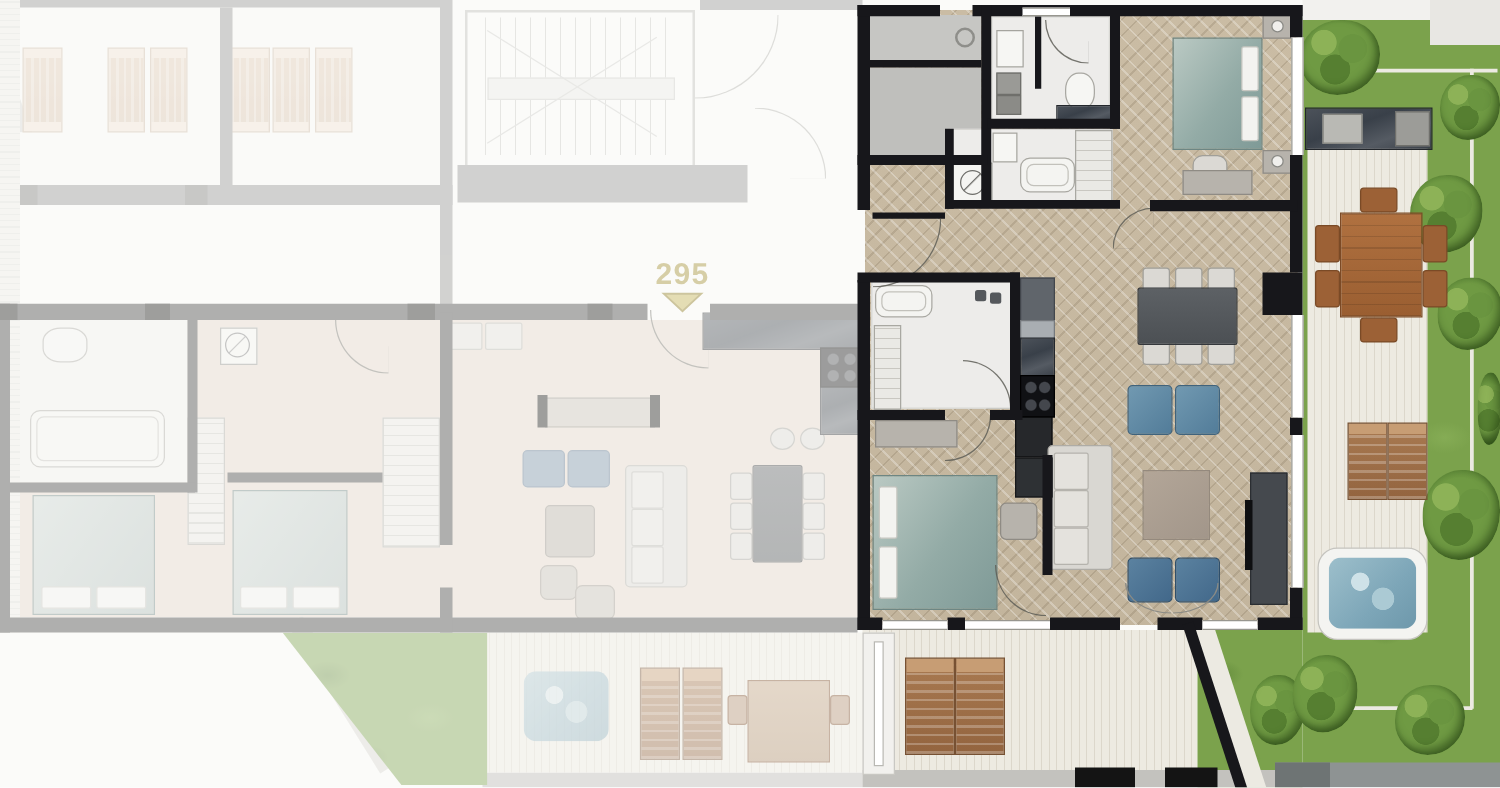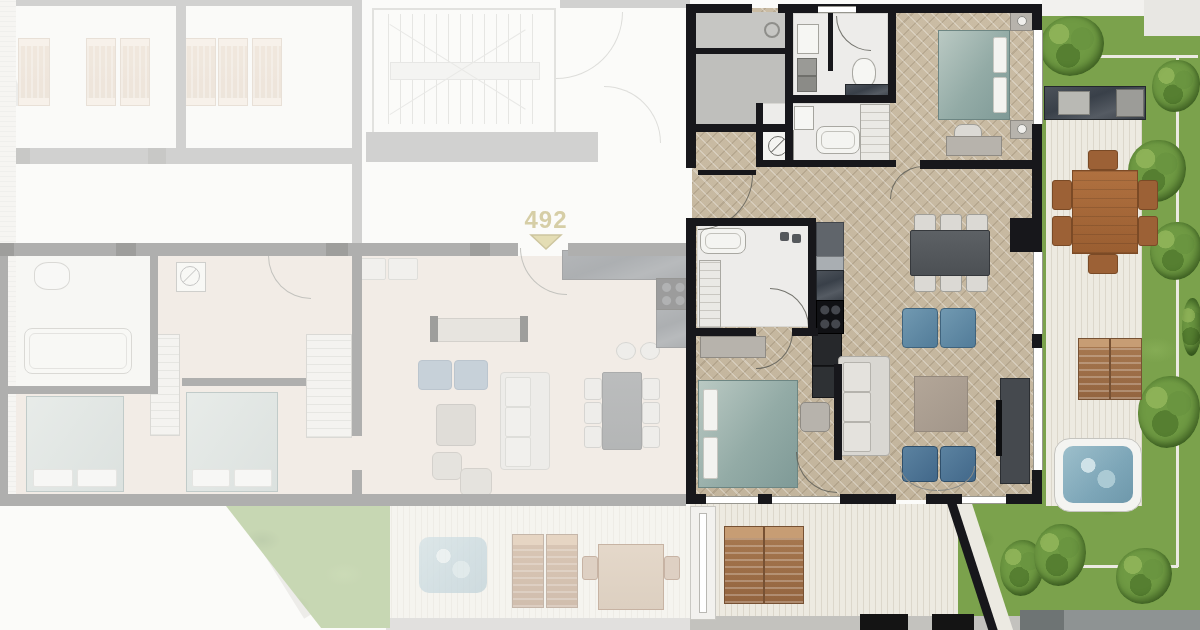--- a/index.html
+++ b/index.html
@@ -204,21 +204,21 @@
     <div class="a wood" style="left:598px;top:544px;width:64px;height:64px;background:linear-gradient(#c4a584,#b0906e)"></div>
     <div class="a wood-chair" style="left:582px;top:556px;width:14px;height:22px;background:#b59275"></div>
     <div class="a wood-chair" style="left:664px;top:556px;width:14px;height:22px;background:#b59275"></div>
     <div class="a" style="left:386px;top:618px;width:304px;height:12px;background:#bbbab6"></div>
 
     <div class="a grass" style="left:226px;top:506px;width:164px;height:122px;clip-path:polygon(0 0,100% 0,100% 100%,58% 100%)"></div>
     <div class="a" style="left:230px;top:500px;width:14px;height:140px;background:#d9d8d2;transform:rotate(-32deg);transform-origin:top left"></div>
   </div>
 
   <div class="a mk" style="left:516px;top:208px;width:60px;height:48px;opacity:.55;text-align:center">
-    <span class="marker-text m402" style="font-size:24px">492</span>
+    <span class="marker-text m402" style="font-size:24px">295</span>
     <svg width="36" height="18" style="display:block;margin:1px auto 0">
         <polygon points="3,2 33,2 18,16" fill="#d3c57c" stroke="#a89a55" stroke-width="1.5"></polygon>
       </svg>
   </div>
 
   <div class="a" style="left:686px;top:0;width:356px;height:506px">
 
     <div class="a hb" style="left:6px;top:8px;width:346px;height:492px"></div>
 
     <div class="a" style="left:9px;top:12px;width:90px;height:36px;background:#c6c6c3;z-index:5"></div>

